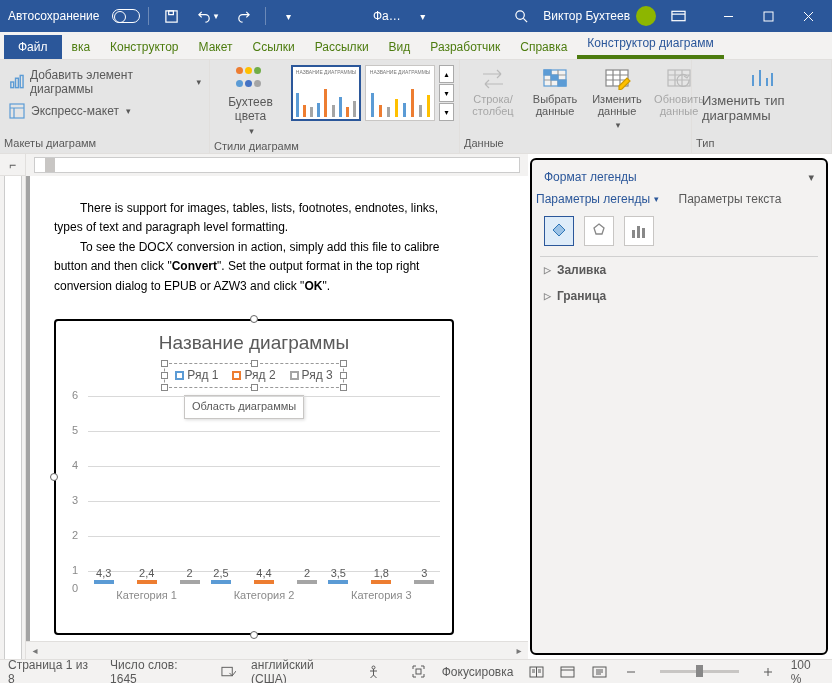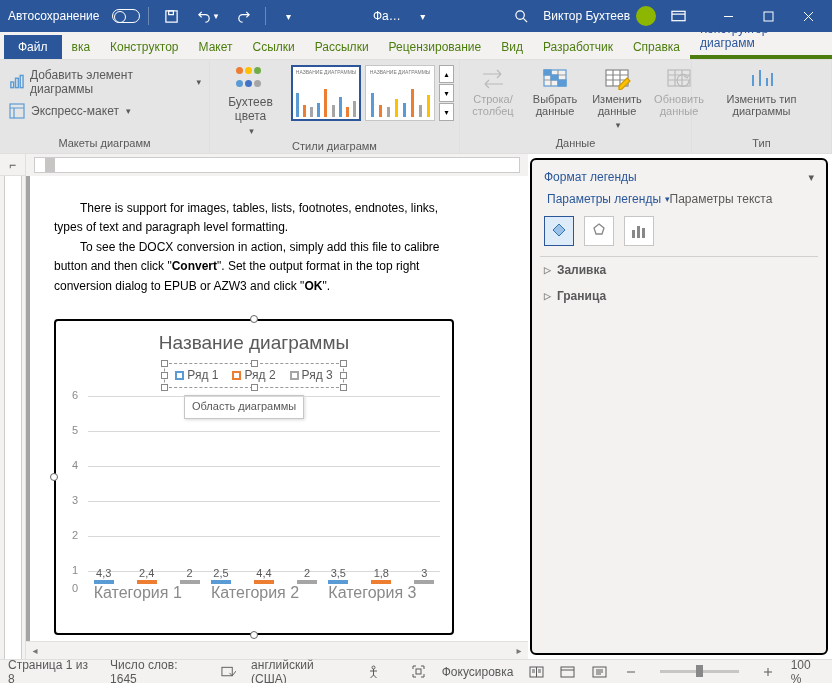--- a/index.html
+++ b/index.html
@@ -15,21 +15,21 @@
 .avatar{width:20px;height:20px;border-radius:50%;background:#8db600}
 .winbtns{display:flex;margin-left:8px}
 .winbtn{width:40px;height:32px;display:flex;align-items:center;justify-content:center}
 .tabbar{height:28px;background:#f3f2f1;display:flex;align-items:flex-end;padding-left:4px;border-bottom:1px solid #e1dfdd}
 .tab{padding:5px 10px;color:#4d7c0f;cursor:pointer}
 .tab.file{background:#2b579a;color:#fff;padding:5px 14px}
 .tab.active{color:#2b579a;border-bottom:4px solid #4d7c0f;font-weight:400}
 .ribbon{background:#e5e5e5;display:flex;border-bottom:1px solid #e1dfdd;height:94px}
 .rgroup{display:flex;flex-direction:column;border-right:1px solid #e1dfdd;padding:2px 4px}
 .rgroup .body{flex:1;display:flex;align-items:flex-start;gap:4px}
-.rgroup .label{text-align:center;color:#595959;font-size:11px;padding-bottom:2px}
+.rgroup .label{text-align:left;color:#595959;font-size:11px;padding-bottom:2px}
 .btnv{display:flex;flex-direction:column;align-items:center;justify-content:flex-start;padding:4px 6px;gap:3px;color:#595959;min-width:58px}
 .btnv.dis{opacity:.45}
 .btnh{display:flex;align-items:center;gap:5px;padding:2px 4px;color:#595959}
 .chev{font-size:9px;color:#595959;margin-left:2px}
 .gallery{display:flex;gap:4px;align-items:center;margin-top:3px}
 .gitem{width:70px;height:56px;background:#fff;border:1px solid #c8c6c4;display:flex;flex-direction:column;padding:3px}
 .gitem.sel{border:1px solid #2b579a;box-shadow:inset 0 0 0 1px #2b579a}
 .gitem .t{font-size:5px;color:#777;text-align:center;margin-bottom:2px}
 .gitem .mini{flex:1;display:flex;align-items:flex-end;justify-content:space-around;gap:2px}
 .gitem .mini span{width:3px;background:#5b9bd5}
@@ -68,25 +68,25 @@
 .legsw{width:9px;height:9px;border:2px solid}
 .tooltip{position:absolute;left:128px;top:74px;background:#fff;border:1px solid #c8c6c4;padding:3px 7px;font-size:11px;color:#595959;box-shadow:1px 1px 3px rgba(0,0,0,.15)}
 .plot{position:relative;height:210px;margin-left:20px;margin-top:8px}
 .grid{position:absolute;left:0;right:0;border-top:1px solid #d9d9d9}
 .ylab{position:absolute;left:-16px;font-size:11px;color:#8a8a8a;transform:translateY(-50%)}
 .bars{position:absolute;left:0;right:0;bottom:22px;top:0;display:flex;justify-content:space-around;align-items:flex-end}
 .cat{display:flex;gap:23px;align-items:flex-end;position:relative}
 .bar{width:20px;border:2px solid;background:#fff;position:relative}
 .bar.b1{border-color:#5b9bd5}.bar.b2{border-color:#ed7d31}.bar.b3{border-color:#a5a5a5}
 .dl{position:absolute;top:-16px;left:50%;transform:translateX(-50%);font-size:11px;color:#595959}
-.xlab{position:absolute;bottom:0;font-size:16px;color:#8a8a8a;width:100%;text-align:left}
+.xlab{position:absolute;bottom:0;font-size:11px;color:#8a8a8a;width:100%;text-align:center}
 .sidepane{width:298px;border:2.5px solid #000;border-radius:6px;margin:4px 4px 4px 2px;background:#f3f2f1;display:flex;flex-direction:column;position:relative}
 .sidepane .closep{position:absolute;right:-20px;top:6px;width:16px;height:16px;color:#595959;font-size:14px;display:flex;align-items:center;justify-content:center}
 .sp-title{padding:10px 12px 8px;color:#2b579a;font-size:18px;display:flex;justify-content:space-between;align-items:center}
-.sp-tabs{display:flex;padding:0 15px 6px;font-size:12px}
+.sp-tabs{display:flex;gap:20px;padding:0 4px 6px;font-size:12px}
 .sp-tabs .t{color:#2b579a;display:flex;align-items:center;gap:4px}
 .sp-tabs .t.dim{color:#595959}
 .sp-icons{display:flex;gap:10px;padding:4px 12px 10px}
 .sp-ico{width:30px;height:30px;display:flex;align-items:center;justify-content:center;background:#fff;border:1px solid #c8c6c4}
 .sp-ico.act{border:1.5px solid #2b579a;background:#deecf9}
 .sp-sec{padding:6px 12px;color:#595959;display:flex;align-items:center;gap:6px;font-weight:600;font-size:12px}
 .sp-sec .tri{font-size:9px;color:#8a8a8a}
 .hscroll{height:18px;background:#f3f2f1;border-top:1px solid #e1dfdd;display:flex;align-items:center}
 .hscroll .tr{width:18px;text-align:center;color:#777;font-size:10px}
 .statusbar{height:24px;background:#f3f2f1;border-top:1px solid #e1dfdd;display:flex;align-items:center;padding:0 8px;gap:14px;color:#595959;font-size:11.5px}
@@ -162,21 +162,20 @@
   </div>
 </div>
 
 <div class="tabbar">
   <div class="tab file">Файл</div>
   <div class="tab">вка</div>
   <div class="tab">Конструктор</div>
   <div class="tab">Макет</div>
   <div class="tab">Ссылки</div>
   <div class="tab">Рассылки</div>
-  <div class="tab">Рецензирование</div>
   <div class="tab">Вид</div>
   <div class="tab">Разработчик</div>
   <div class="tab">Справка</div>
   <div class="tab active">Конструктор диаграмм</div>
 </div>
 
 <div class="ribbon">
   <div class="rgroup" style="width:210px">
     <div class="body" style="flex-direction:column;gap:2px;padding-top:4px">
       <div class="btnh">
@@ -288,21 +287,21 @@
       </div>
     </div>
     <div class="label">Данные</div>
   </div>
   <div class="rgroup" style="flex:1">
     <div class="body" style="justify-content:center">
       <div class="btnv">
         <svg width="28" height="24" viewBox="0 0 28 24" fill="none" stroke="#5b9bd5" stroke-width="2">
             <path d="M5 20V9M12 20V4M19 20v-8M24 20V7"></path>
           </svg>
-        <span style="text-align:center;font-size:11px">Изменить тип диаграммы</span>
+        <span style="text-align:left;font-size:13px">Изменить тип диаграммы</span>
       </div>
     </div>
     <div class="label">Тип</div>
   </div>
 </div>
 
 <div class="content">
   <div class="rulerV">
     <div class="corner">⌐</div>
     <div class="vstrip"></div>

